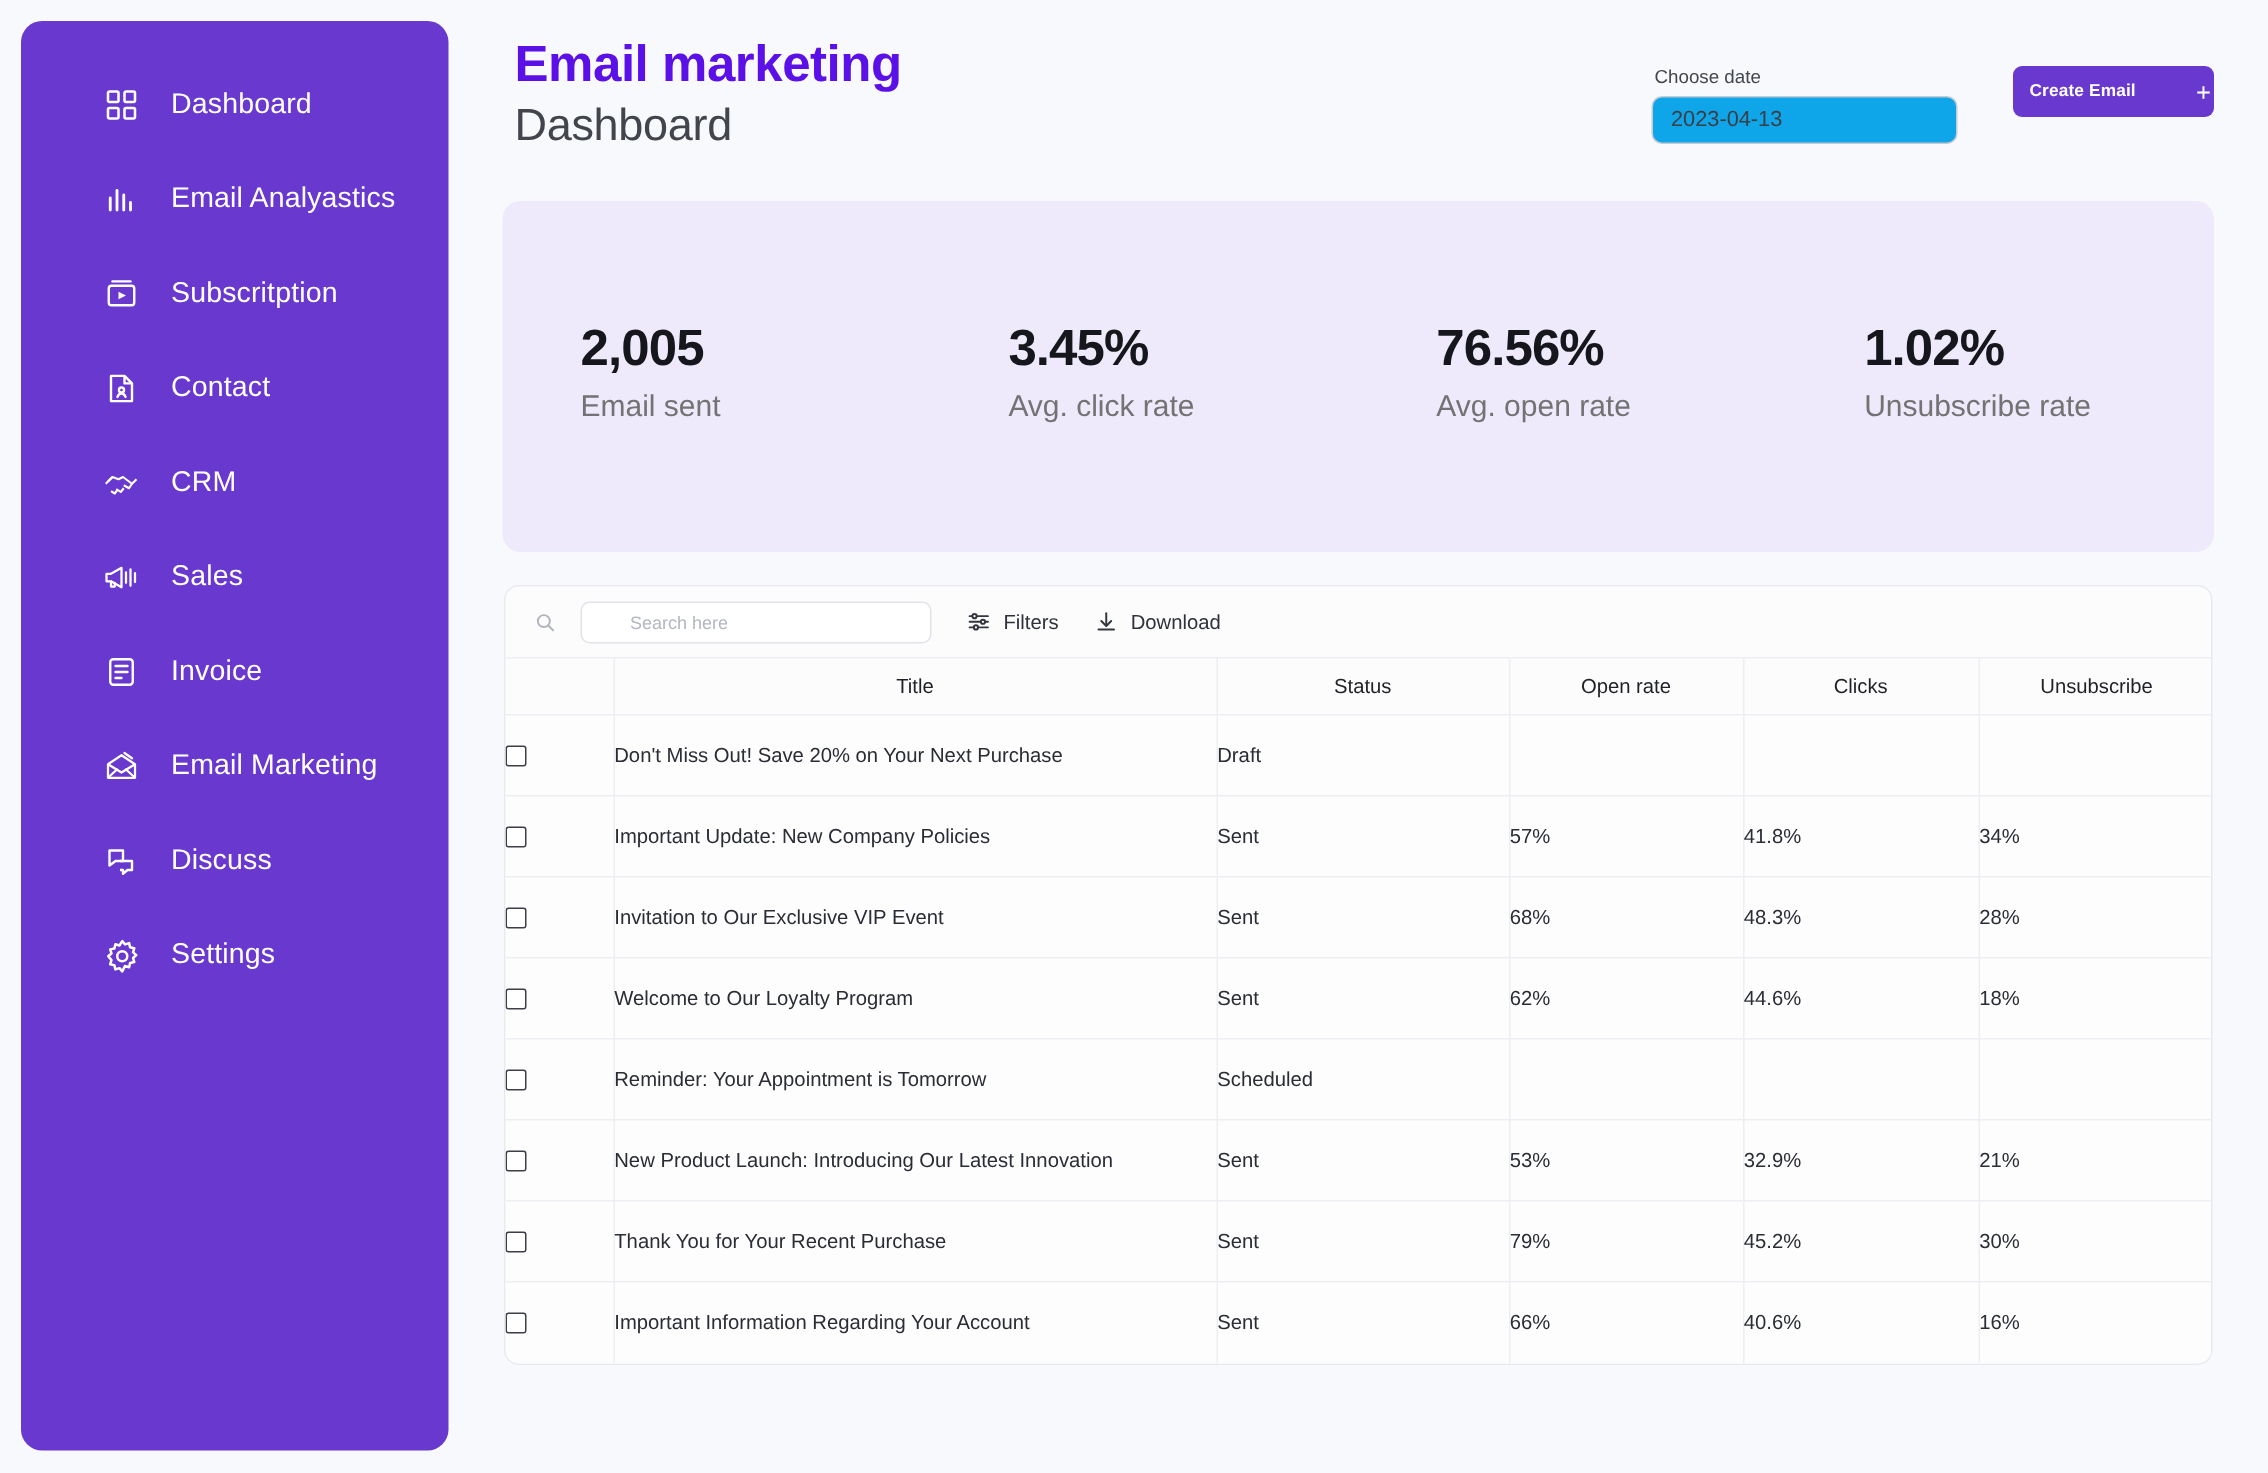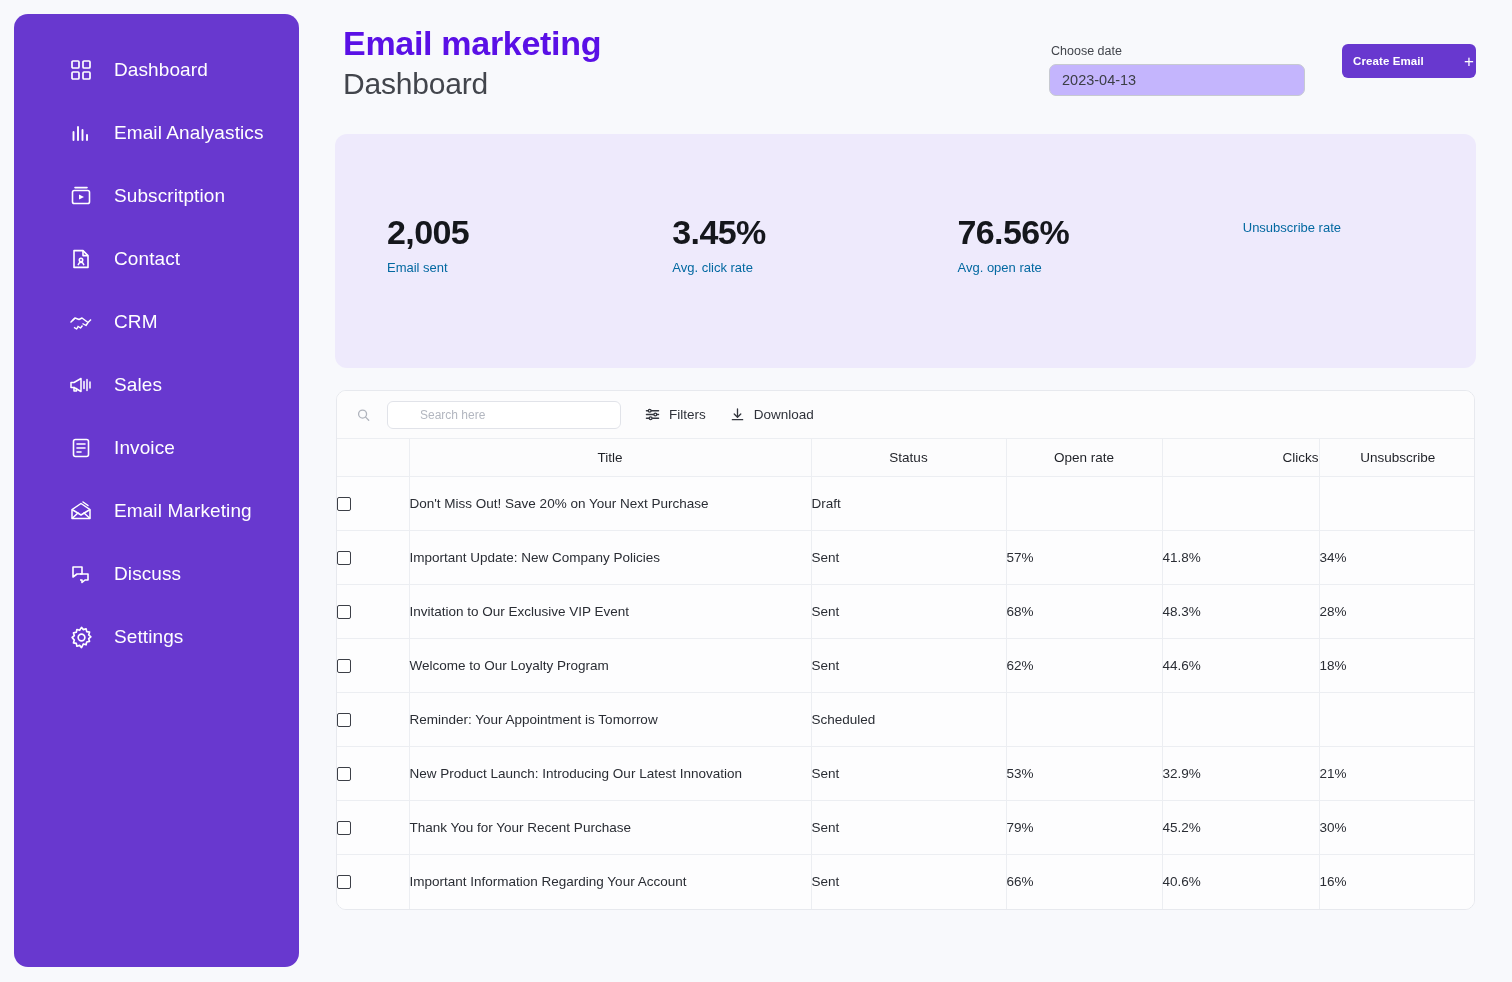--- a/index.html
+++ b/index.html
@@ -101,25 +101,25 @@
   .date-field { display: flex; flex-direction: column; }
 
   .date-label {
     font-size: 12.5px;
     color: #42454c;
     margin-bottom: 6px;
     margin-left: 2px;
   }
 
   .date-input {
-    width: 256px;
+    width: 204px;
     height: 32px;
     border: 1px solid #c7cad1;
     border-radius: 7px;
-    background: #c4b5fd;
+    background: #0ea5e9;
     font-family: "Liberation Sans", sans-serif;
     font-size: 14.5px;
     color: #3b3e45;
     padding: 0 12px;
     outline: none;
   }
 
   .create-btn {
     width: 134px;
     height: 34px;
@@ -160,22 +160,22 @@
   .stat-value {
     font-size: 34px;
     font-weight: bold;
     color: #15171c;
     letter-spacing: -0.6px;
     line-height: 40px;
   }
 
   .stat-label {
     margin-top: 8px;
-    font-size: 13px;
-    color: #0369a1;
+    font-size: 20px;
+    color: #737373;
   }
 
   
   .card {
     position: absolute;
     left: 336px;
     top: 390px;
     width: 1139px;
     background: #ffffff;
     border: 1px solid #e7e9ee;
@@ -259,21 +259,21 @@
     text-align: left;
     background: #fdfdfe;
   }
   tbody td:last-child { border-right: none; }
   tbody tr:last-child td { border-bottom: none; }
 
   .col-check { width: 72px; }
   .col-title { width: 402px; }
   .col-status { width: 195px; }
   .col-rate { width: 156px; }
-  .col-clicks { width: 157px; text-align: right; }
+  .col-clicks { width: 157px; }
   .col-unsub { width: 157px; }
 
   .cbox {
     width: 14px;
     height: 14px;
     border: 1.5px solid #3c3f47;
     border-radius: 2px;
     display: inline-block;
     vertical-align: middle;
     background: #ffffff;
@@ -430,20 +430,21 @@
     </div>
     <div class="stat">
       <div class="stat-value">3.45%</div>
       <div class="stat-label">Avg. click rate</div>
     </div>
     <div class="stat">
       <div class="stat-value">76.56%</div>
       <div class="stat-label">Avg. open rate</div>
     </div>
     <div class="stat">
+      <div class="stat-value">1.02%</div>
       <div class="stat-label">Unsubscribe rate</div>
     </div>
   </section>
 
   <section class="card">
 
     <div class="toolbar">
       <div class="search-wrap">
         <span class="search-icon-pos">
           <svg width="13" height="13" viewBox="0 0 14 14" fill="none" stroke="currentColor" stroke-width="1.4" stroke-linecap="round">

